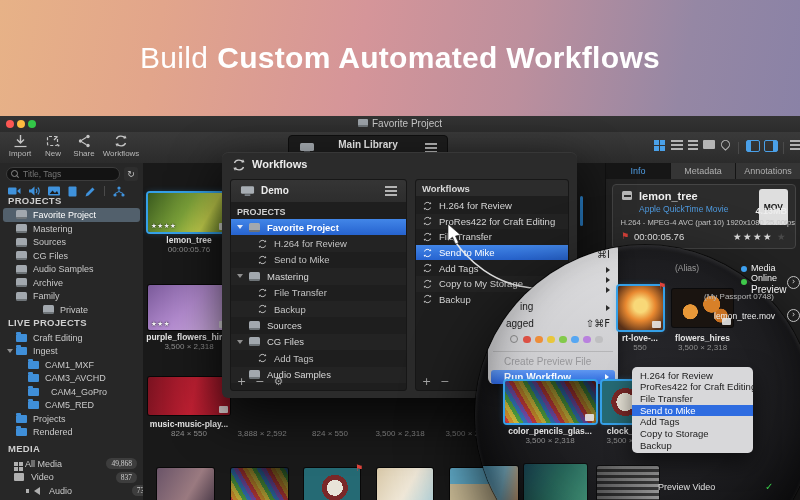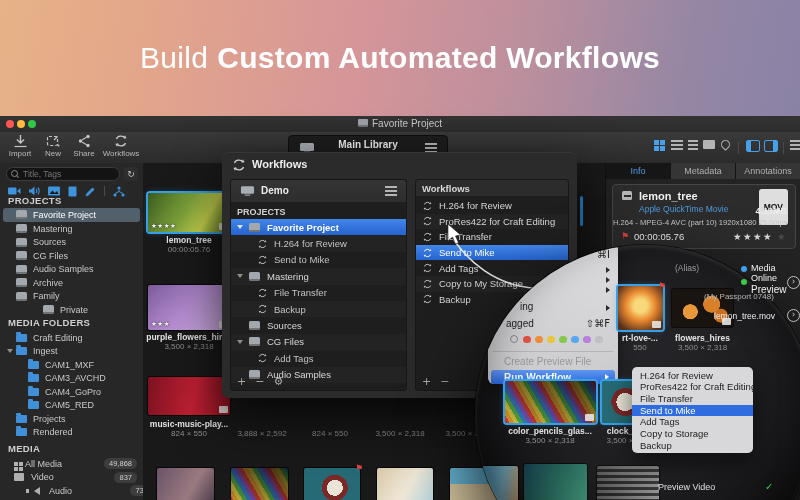--- a/index.html
+++ b/index.html
@@ -40,21 +40,21 @@
   .filters{position:absolute;left:0;top:20px;width:143px;height:16px;display:flex;align-items:center;}
   .filters svg{margin-left:8px;}
   .fsep{width:1px;height:10px;background:#4a4a4a;margin-left:8px;}
   .shdr{position:absolute;left:8px;color:#cfcfcf;font-size:9.5px;font-weight:bold;letter-spacing:.3px;}
   .srow{position:absolute;left:0;width:143px;height:13.5px;display:flex;align-items:center;color:#c9c9c9;font-size:9px;}
   .srow.sel{background:#52606c;width:137px;left:3px;border-radius:3px;color:#fff;}
   .proj-ico{width:11px;height:7px;background:#a2a8ae;border-radius:1.5px;border-bottom:2px solid #6e7478;flex:none;}
   .folder{width:11px;height:8px;background:#3f8fd9;border-radius:1px;position:relative;flex:none;}
   .folder::before{content:"";position:absolute;top:-2px;left:0;width:5px;height:2px;background:#3f8fd9;border-radius:1px 1px 0 0;}
   .tri-d{width:0;height:0;border-left:3.5px solid transparent;border-right:3.5px solid transparent;border-top:4.5px solid #8f8f8f;flex:none;}
-  .badge{position:absolute;right:6px;background:#3d3d3d;border-radius:6px;color:#cfcfcf;font-size:7.5px;padding:1px 5px;}
+  .badge{position:absolute;right:6px;background:#3d3d3d;border-radius:6px;color:#cfcfcf;font-size:7.5px;padding:1px 5px;font-family:Liberation Serif, serif;}
   .g4{width:4px;height:4px;background:#b0b0b0;box-shadow:5px 0 #b0b0b0,0 5px #b0b0b0,5px 5px #b0b0b0;flex:none;}
   .ifilm{width:10px;height:8px;background:#b0b0b0;border-radius:1px;flex:none;}
   .ispk{width:0;height:0;border-top:4px solid transparent;border-bottom:4px solid transparent;border-right:6px solid #b0b0b0;flex:none;position:relative;}
   .ispk::before{content:"";position:absolute;left:-8px;top:-2px;width:2.5px;height:4px;background:#b0b0b0;}
 
   
   .content{left:143px;top:163px;width:462px;height:337px;background:#191919;}
   .thumb{position:absolute;border-radius:2px;box-shadow:0 0 0 1px rgba(0,0,0,.65);}
   .thumb.sel{box-shadow:0 0 0 2px #35a0e8,0 0 7px rgba(53,160,232,.45);}
   .tname{position:absolute;text-align:center;color:#e4e4e4;font-size:8.5px;font-weight:bold;white-space:nowrap;}
@@ -256,41 +256,41 @@
       </div>
     <div class="srow" style="top:126.5px;">
         <span class="proj-ico" style="margin-left:16px;"></span>
         <span style="margin-left:6px;">Family</span>
       </div>
     <div class="srow" style="top:140px;padding-left:27px;">
         <span class="proj-ico" style="margin-left:16px;"></span>
         <span style="margin-left:6px;">Private</span>
       </div>
 
-    <div class="shdr" style="top:154px;">MEDIA FOLDERS</div>
+    <div class="shdr" style="top:154px;">LIVE PROJECTS</div>
     <div class="srow" style="top:168px;">
         <span class="folder" style="margin-left:16px;"></span>
         <span style="margin-left:6px;">Craft Editing</span>
       </div>
     <div class="srow" style="top:181.5px;">
         <span class="tri-d" style="margin-left:7px;"></span>
         <span class="folder" style="margin-left:3px;"></span>
         <span style="margin-left:6px;">Ingest</span>
       </div>
     <div class="srow" style="top:195px;">
         <span class="folder" style="margin-left:28px;"></span>
         <span style="margin-left:6px;">CAM1_MXF</span>
       </div>
     <div class="srow" style="top:208.5px;">
         <span class="folder" style="margin-left:28px;"></span>
         <span style="margin-left:6px;">CAM3_AVCHD</span>
       </div>
     <div class="srow" style="top:222px;">
         <span class="folder" style="margin-left:28px;"></span>
-        <span style="margin-left:6px;">CAM4_GoPro</span>
+        <span style="margin-left:12px;">CAM4_GoPro</span>
       </div>
     <div class="srow" style="top:235.5px;">
         <span class="folder" style="margin-left:28px;"></span>
         <span style="margin-left:6px;">CAM5_RED</span>
       </div>
     <div class="srow" style="top:249px;">
         <span class="folder" style="margin-left:16px;"></span>
         <span style="margin-left:6px;">Projects</span>
       </div>
     <div class="srow" style="top:262.5px;">
@@ -360,21 +360,21 @@
       <div class="tab active">Info</div>
       <div class="tab">Metadata</div>
       <div class="tab">Annotations</div>
     </div>
     <div class="icard">
       <span class="filmico"></span>
       <div style="position:absolute;left:26px;top:5px;color:#f0f0f0;font-size:11px;font-weight:bold;">lemon_tree</div>
       <div class="movbadge">MOV</div>
       <div style="position:absolute;left:26px;top:19px;color:#4f9be0;font-size:8.5px;">Apple QuickTime Movie</div>
       <div style="position:absolute;right:8px;top:21px;color:#ededed;font-size:9px;font-weight:bold;">4.13MB</div>
-      <div style="position:absolute;left:0;right:0;top:33px;text-align:left;color:#c8c8c8;font-size:7.6px;">H.264 - MPEG-4 AVC (part 10) 1920x1080 25.00fps</div>
+      <div style="position:absolute;left:0;right:0;top:33px;text-align:right;color:#c8c8c8;font-size:7.6px;">H.264 - MPEG-4 AVC (part 10) 1920x1080 25.00fps</div>
       <div style="position:absolute;left:8px;top:46px;color:#e0443c;font-size:9px;" class="glyph">⚑</div>
       <div style="position:absolute;left:21px;top:46px;color:#ededed;font-size:9.5px;">00:00:05.76</div>
       <div style="position:absolute;right:22px;top:46px;color:#d8d8d8;" class="stars glyph">★★★★</div>
       <div style="position:absolute;right:8px;top:46px;color:#4a4a4a;" class="stars glyph">★</div>
     </div>
   </div>
 
   <div class="abs panel">
     <svg width="16" height="14" viewBox="0 0 16 14" style="position:absolute;left:9px;top:6px;">
         <path d="M3.5 5A4.5 3.5 0 0 1 12 4.2M12.5 9a4.5 3.5 0 0 1-8.5.8" stroke="#cccccc" stroke-width="1.3" fill="none"></path>

